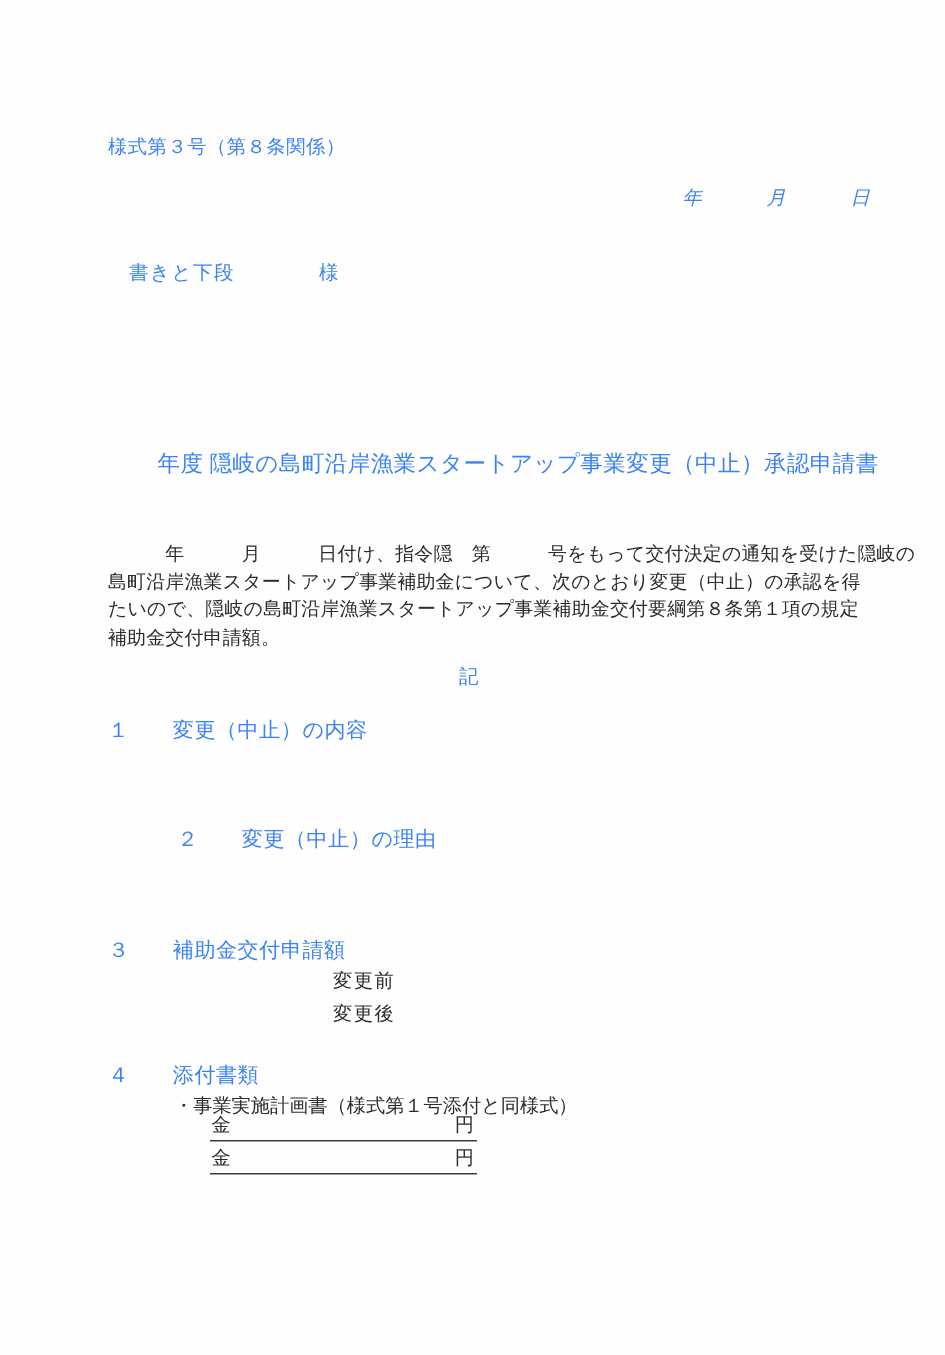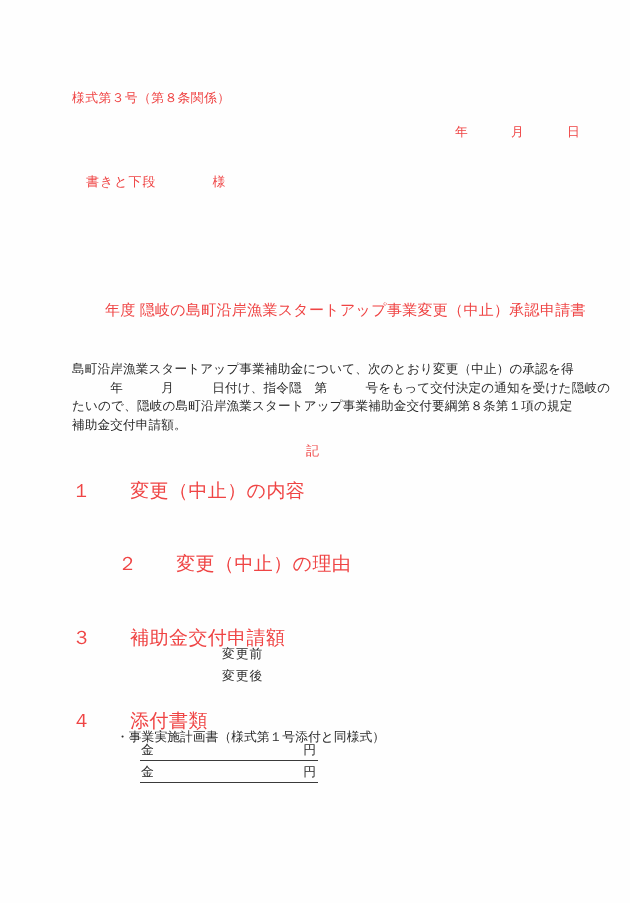--- a/index.html
+++ b/index.html
@@ -21,34 +21,35 @@
     background: #fefefe;
   }
 
   
   .t {
     position: absolute;
     white-space: pre;
     line-height: 1.0;
     font-size: 12.5px;
     letter-spacing: 0.4px;
-    color: #ef4444;
+    color: #3b82f6;
   }
 
   
   #form-no {
     left: 72px;
     top: 92px;
     font-size: 12.8px;
   }
   #date-line {
     left: 455px;
     top: 126px;
     font-size: 12.8px;
     letter-spacing: 1.2px;
+    font-style: italic;
   }
   #addressee {
     left: 86px;
     top: 175px;
     font-size: 13px;
     letter-spacing: 1px;
   }
 
   #applicant-block {
     position: absolute;
@@ -79,21 +80,21 @@
   }
   #body-para .bp-line { white-space: pre; }
 
   #ki-mark {
     left: 306px;
     top: 444px;
     font-size: 13px;
   }
 
   .section-head {
-    font-size: 19px;
+    font-size: 14px;
     letter-spacing: 0.4px;
   }
   #sec1 { left: 72px; top: 481px; }
   #sec2 { left: 72px; top: 554px; margin-left: 46px; }
   #sec3 { left: 72px; top: 628px; }
   #sec4 { left: 72px; top: 711px; }
 
   
   #amount-rows {
     position: absolute;
@@ -146,22 +147,22 @@
   <div class="t" id="form-no">様式第３号（第８条関係）</div>
 
   <div class="t" id="date-line">年　　　月　　　日</div>
 
   <div class="t" id="addressee">書きと下段　　　　様</div>
 
 
   <div class="t" id="doc-title">年度 隠岐の島町沿岸漁業スタートアップ事業変更（中止）承認申請書</div>
 
   <div id="body-para">
+    <div class="bp-line">　　　年　　　月　　　日付け、指令隠　第　　　号をもって交付決定の通知を受けた隠岐の</div>
     <div class="bp-line">島町沿岸漁業スタートアップ事業補助金について、次のとおり変更（中止）の承認を得</div>
-    <div class="bp-line">　　　年　　　月　　　日付け、指令隠　第　　　号をもって交付決定の通知を受けた隠岐の</div>
     <div class="bp-line">たいので、隠岐の島町沿岸漁業スタートアップ事業補助金交付要綱第８条第１項の規定</div>
     <div class="bp-line">補助金交付申請額。</div>
   </div>
 
   <div class="t" id="ki-mark">記</div>
 
   <div class="t section-head" id="sec1">１　　変更（中止）の内容</div>
 
   <div class="t section-head" id="sec2">２　　変更（中止）の理由</div>
 

